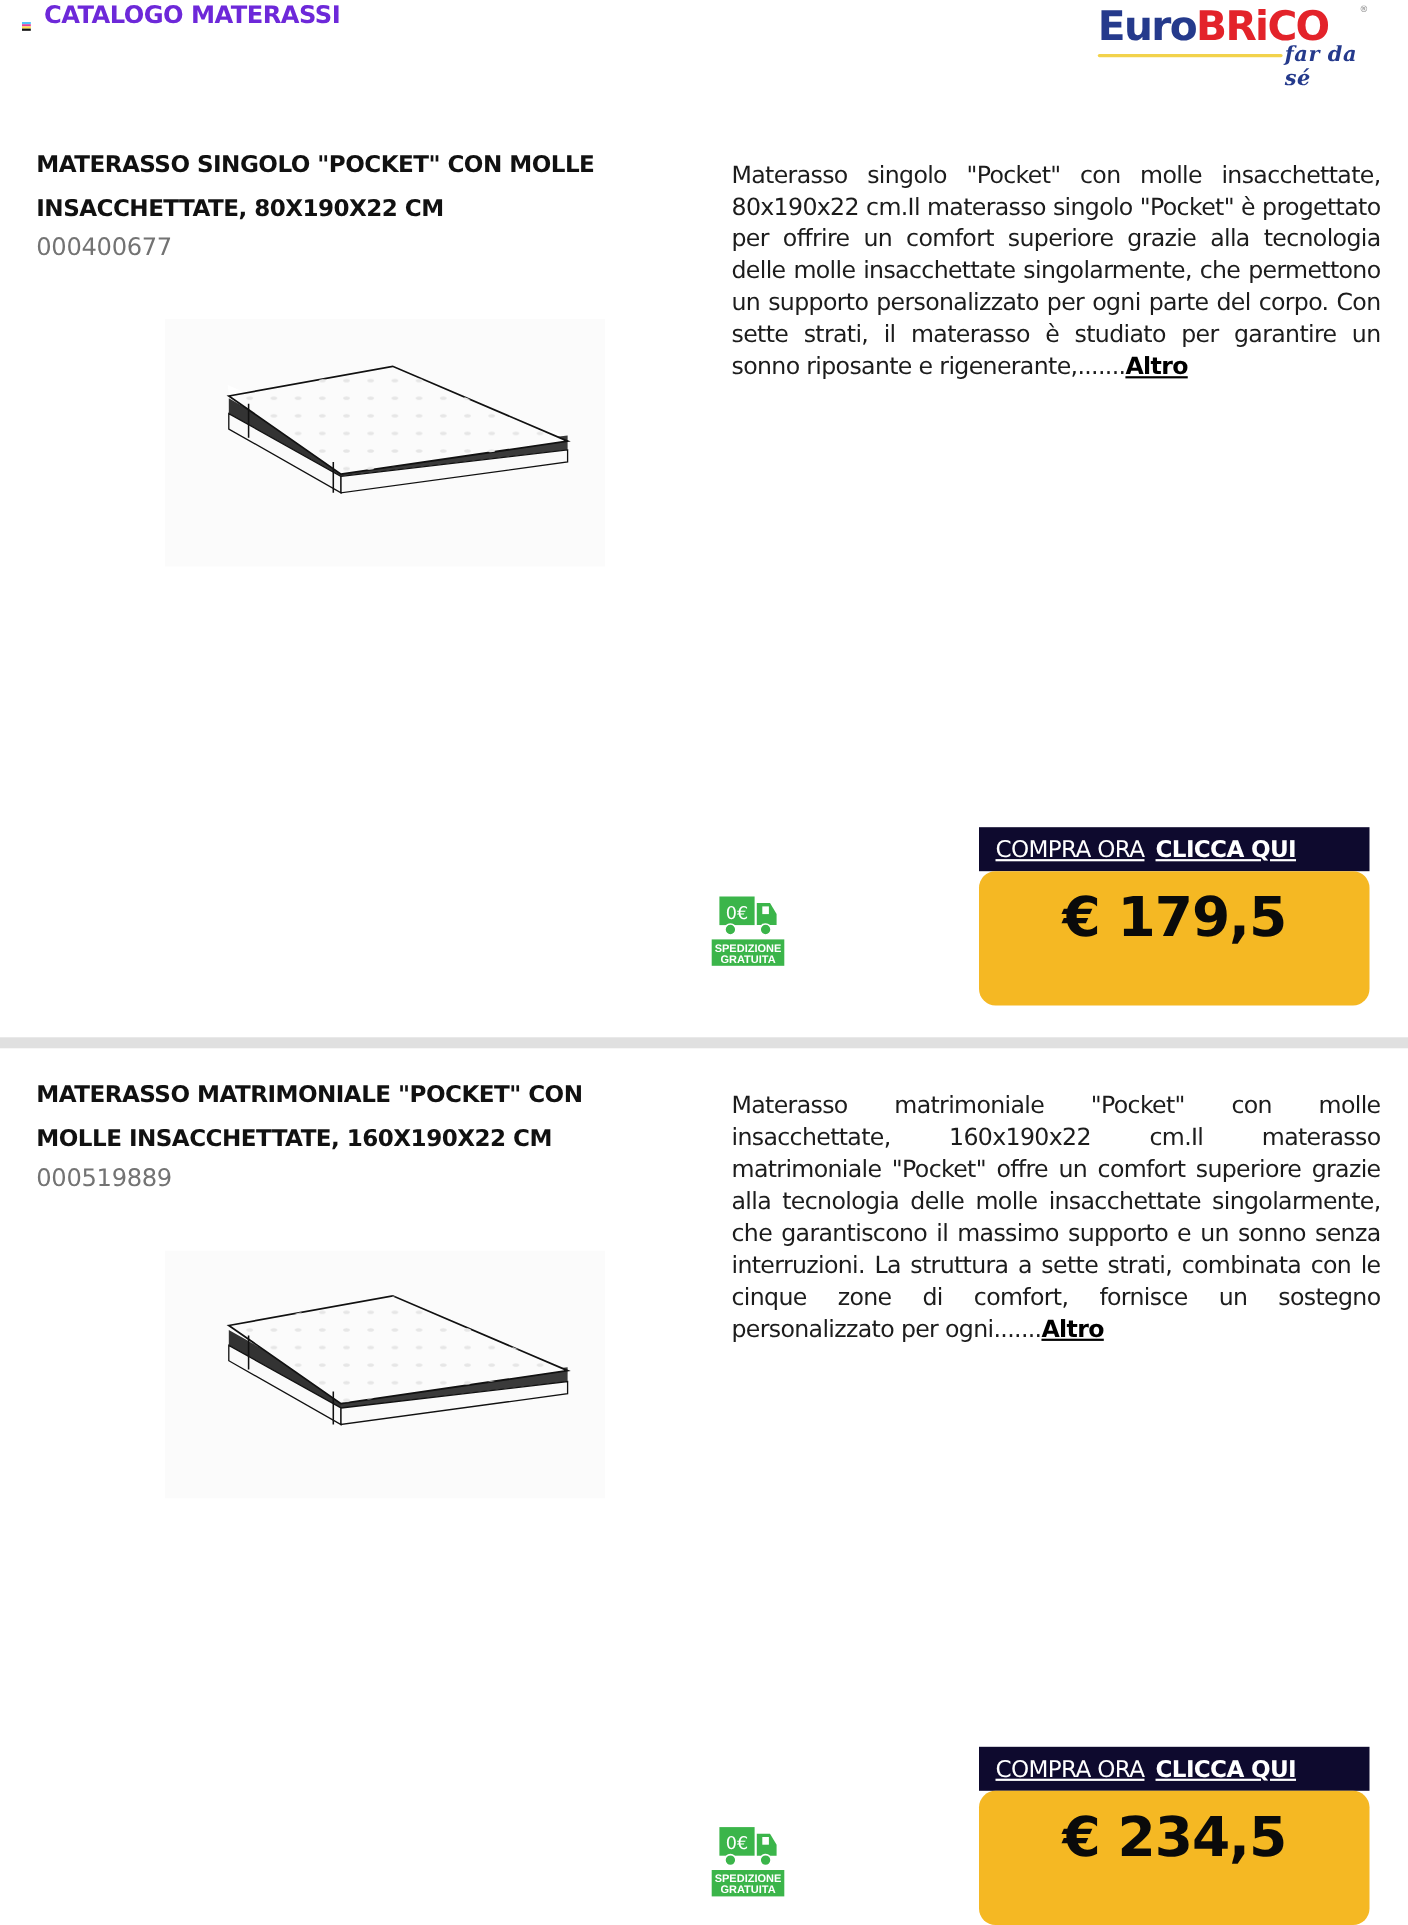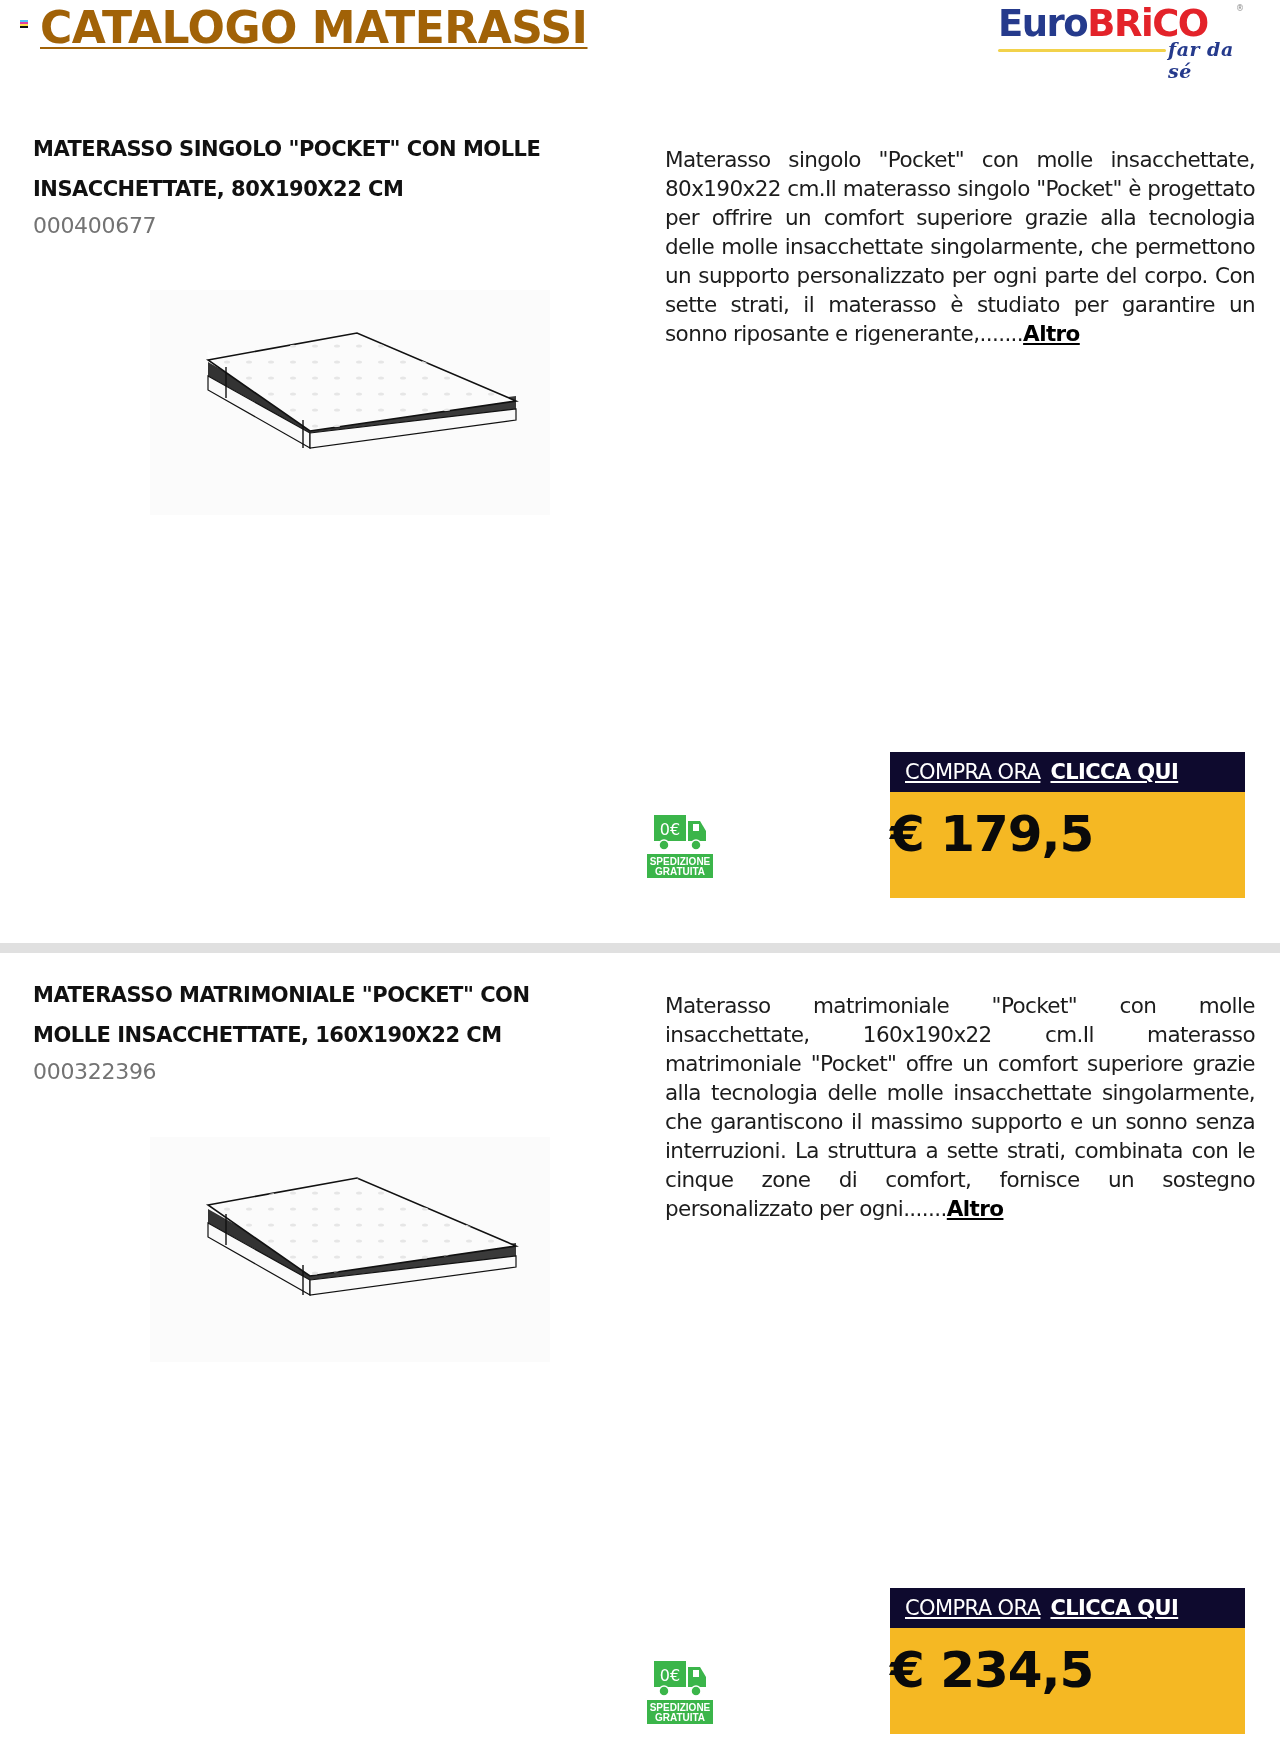--- a/index.html
+++ b/index.html
@@ -2,42 +2,42 @@
 <html><head>
 <meta charset="utf-8">
 <style>
   * { box-sizing: border-box; margin: 0; padding: 0; }
   html, body { width: 1280px; height: 1750px; background: #ffffff; overflow: hidden; }
   body { position: relative; font-family: "DejaVu Sans", "Liberation Sans", sans-serif; color: #1a1a1a; }
 
   .header { position: absolute; left: 0; top: 0; width: 1280px; height: 60px; }
   .cmyk { position: absolute; left: 20px; top: 20px; width: 8px; height: 9px; }
   .cmyk i { display: block; height: 2px; width: 8px; }
-  .page-title { position: absolute; left: 40px; top: 2px; font-family: "DejaVu Sans", sans-serif; font-weight: bold; font-size: 44px; letter-spacing: -0.5px; color: #a16207; text-decoration: underline; text-underline-offset: 4px; text-decoration-thickness: 2px; }
+  .page-title { position: absolute; left: 40px; top: 2px; font-family: "DejaVu Sans", sans-serif; font-weight: bold; font-size: 22px; letter-spacing: -0.5px; color: #6d28d9; text-underline-offset: 4px; text-decoration-thickness: 2px; }
   .logo { position: absolute; left: 996px; top: 4px; width: 250px; height: 56px; }
   .logo-word { position: absolute; left: 2px; top: -2px; font-family: "DejaVu Sans", sans-serif; font-weight: bold; font-size: 37px; letter-spacing: -1.5px; white-space: nowrap; }
   .logo-euro { color: #253a8c; }
   .logo-brico { color: #e3232a; }
   .logo-reg { position: absolute; left: 240px; top: 0px; font-size: 8px; color: #888; }
   .logo-line { position: absolute; left: 2px; top: 45px; width: 168px; height: 3px; background: #f2d24b; border-radius: 2px; }
   .logo-tag { position: absolute; left: 172px; top: 34px; font-family: "DejaVu Serif", serif; font-style: italic; font-weight: bold; font-size: 19px; color: #253a8c; letter-spacing: 0.5px; }
 
   .product { position: absolute; left: 0; width: 1280px; }
   .p-title { position: absolute; left: 33px; width: 560px; font-family: "DejaVu Sans", sans-serif; font-weight: bold; font-size: 21px; line-height: 40px; color: #111; letter-spacing: -0.5px; }
   .p-code { position: absolute; left: 33px; font-size: 22px; color: #737373; letter-spacing: -0.3px; }
   .p-image { position: absolute; left: 150px; width: 400px; height: 225px; background: #fbfbfb; }
   .p-desc { position: absolute; left: 665px; width: 590px; font-family: "DejaVu Sans", sans-serif; font-size: 21.5px; line-height: 29px; color: #1c1c1c; text-align: justify; letter-spacing: -0.6px; }
   .p-desc .more { font-weight: bold; text-decoration: underline; color: #000000; cursor: pointer; }
 
   .ship { position: absolute; left: 646px; width: 68px; height: 66px; }
   .cta { position: absolute; left: 890px; width: 355px; }
   .cta-bar { height: 40px; background: #0e0a2e; padding-left: 15px; line-height: 40px; font-size: 21px; color: #ffffff; letter-spacing: -0.6px; white-space: nowrap; }
   .cta-bar .buy { text-decoration: underline; text-underline-offset: 2px; }
   .cta-bar .click { font-weight: bold; text-decoration: underline; text-underline-offset: 2px; margin-left: 4px; }
-  .cta-price { background: #f5b823; height: 106px; text-align: left; }
+  .cta-price { background: #f5b823; height: 122px; text-align: center; border-radius: 15px; }
   .cta-price span { display: inline-block; margin-top: 13px; font-family: "DejaVu Sans", sans-serif; font-weight: bold; font-size: 50px; color: #0a0a0a; letter-spacing: -1px; }
 
   .divider { position: absolute; left: 0; top: 943px; width: 1280px; height: 10px; background: #e0e0e0; }
 </style>
 </head>
 <body>
 
 <div class="header">
   <div class="cmyk">
     <i style="background:#4fc3f7"></i>
@@ -106,21 +106,21 @@
     <div class="cta-price">
       <span>€ 179,5</span>
     </div>
   </div>
 </div>
 
 <div class="divider"></div>
 
 <div class="product" style="top:0;">
   <div class="p-title" style="top:975px;">MATERASSO MATRIMONIALE "POCKET" CON MOLLE INSACCHETTATE, 160X190X22 CM</div>
-  <div class="p-code" style="top:1059px;">000322396</div>
+  <div class="p-code" style="top:1059px;">000519889</div>
 
   <div class="p-image" style="top:1137px;">
     <svg width="400" height="225" viewBox="0 0 400 225">
       <defs>
         <pattern id="quilt2" width="22" height="16" patternUnits="userSpaceOnUse">
           <ellipse cx="11" cy="8" rx="3" ry="1.6" fill="#e6e6e6"></ellipse>
         </pattern>
       </defs>
       <polygon points="58,72 160,130 160,143 58,86" fill="#333"></polygon>
       <polygon points="160,130 366,106 366,119 160,143" fill="#3a3a3a"></polygon>

